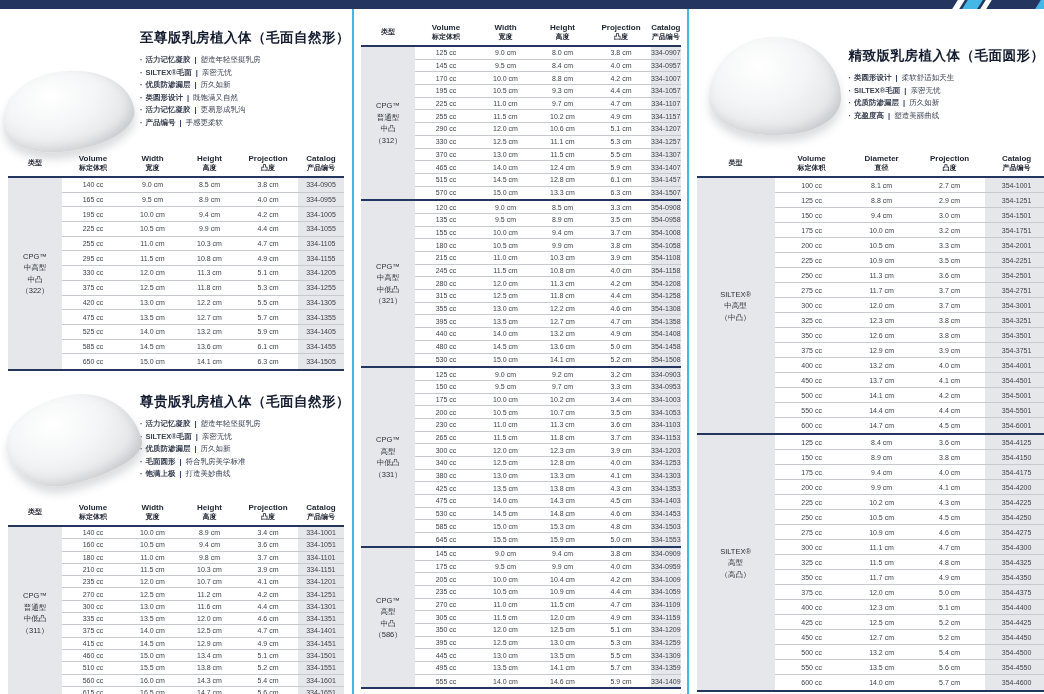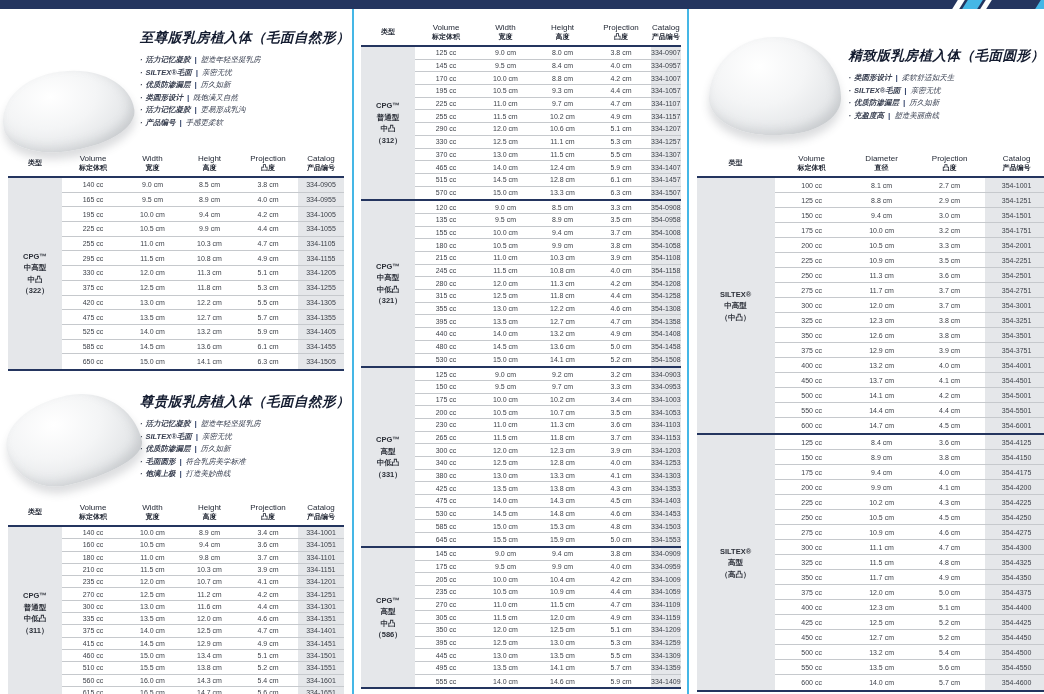--- a/index.html
+++ b/index.html
@@ -19,21 +19,21 @@
   .slash.w2{right:55px; width:6px; background:#fff;}
   .slash.b2{right:-4px; width:10px; background:var(--blue);}
 
   .cols{position:absolute; top:9px; left:0; width:1044px; height:685px; display:flex;}
   .col{position:relative; height:685px;}
   .col-left{width:354px; border-right:2px solid var(--blue);}
   .col-mid{width:344px; border-right:2px solid var(--blue); padding:8px 6px 0 7px;}
   .col-right{flex:1; border-right:2px solid var(--blue); padding:0 8px;}
 
   
-  .sec-head{position:relative;font-style:italic;}
+  .sec-head{position:relative;}
   .sec-head.lt{height:141px;}
   .sec-head.lb{height:120px;}
   .sec-head.rt{height:141px;}
   .sec-text{margin-left:140px; padding-right:4px;}
   .lt .sec-text{padding-top:20px;}
   .lb .sec-text{padding-top:14px;margin-top:8px;}
   .rt .sec-text{margin-left:152px; padding-top:38px;}
   .sec-title{font-size:13.5px; font-weight:bold; color:var(--title); letter-spacing:.5px; white-space:nowrap;}
   .bullets{margin-top:7px;}
   .bullet{display:flex; align-items:baseline; font-size:7.5px; color:var(--bullet); line-height:12.6px; white-space:nowrap;}
@@ -47,26 +47,26 @@
   .implant.nat1{left:2px; top:62px; width:132px; height:80px; border-radius:48% 52% 56% 44% / 58% 60% 42% 40%; transform:rotate(-7deg);}
   .implant.nat2{left:6px; top:16px; width:134px; height:88px; border-radius:52% 48% 62% 38% / 46% 68% 32% 54%; transform:rotate(-12deg);}
   .implant.round{left:12px; top:28px; width:132px; height:98px; border-radius:50% 50% 47% 47% / 64% 64% 38% 38%;}
 
   
   .tbl{border-bottom:2px solid var(--navy);}
   .col-left .tbl{margin:0 8px;}
   .col-mid .tbl{margin-top:2px;}
   .thead{display:flex; border-bottom:2px solid var(--navy); height:28px;}
   .hc{display:flex; flex-direction:column; align-items:center; justify-content:center; line-height:1.2; color:#1d2330;}
-  .hc .en{font-size:8px; font-weight:normal;}
+  .hc .en{font-size:8px; font-weight:bold;}
   .hc .zh{font-size:7px; font-weight:bold;}
   .tgroup{display:flex; align-items:stretch;}
   .tgroup + .tgroup{border-top:2px solid var(--navy);}
   .typecell{background:var(--graybg); display:flex; flex-direction:column; align-items:center; justify-content:center; gap:2.5px;
-    font-size:7.5px; font-weight:bold; color:#2b2f38; line-height:1.2; text-align:center;}
+    font-size:7.5px; font-weight:normal; color:#2b2f38; line-height:1.2; text-align:center;}
   .rows{flex:1; display:flex; flex-direction:column;}
   .trow{display:flex; height:var(--rh); align-items:stretch; border-bottom:1px solid var(--rule);}
   .trow:last-child{border-bottom:none;}
   .cell{display:flex; align-items:center; justify-content:center; font-size:7px; color:var(--text); white-space:nowrap;}
   .cell.cat{background:var(--graybg);}
 
   
   .t6 .c0{width:54px;} .t6 .c1{width:62px;} .t6 .c2{width:57px;} .t6 .c3{width:57px;} .t6 .c4{width:60px;} .t6 .c5{flex:1;}
   
   .t5 .c0{width:78px;} .t5 .c1{width:74px;} .t5 .c2{width:66px;} .t5 .c3{width:70px;} .t5 .c4{flex:1;}

